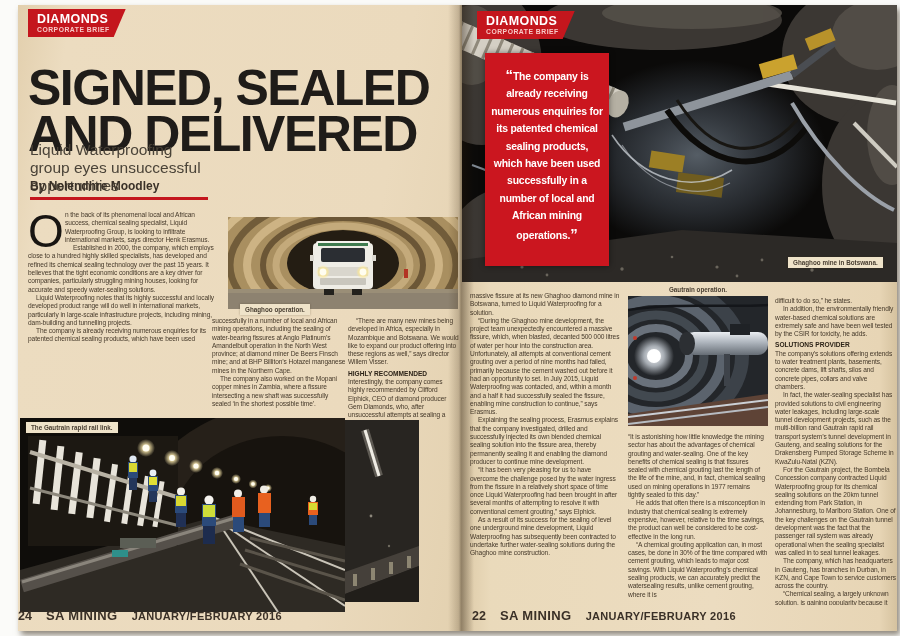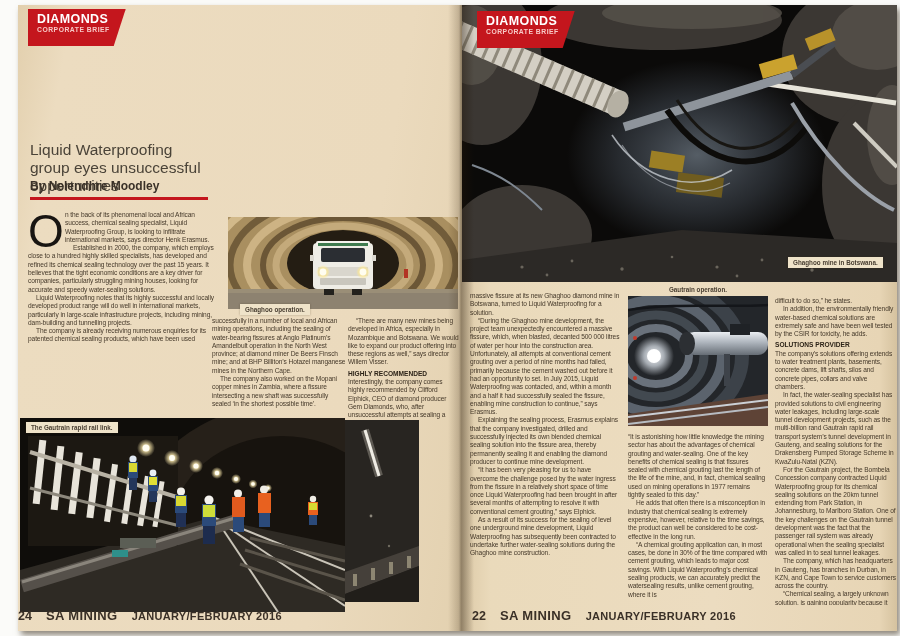--- a/index.html
+++ b/index.html
@@ -9,21 +9,21 @@
           box-shadow:3px 4px 6px rgba(70,58,40,.6);}
   .page{position:absolute;top:5px;height:626px;overflow:hidden;}
   .page-left{left:18px;width:442px;
      background:linear-gradient(100deg,#e2cfad 0%,#ecdcc0 10%,#ebdabd 72%,#e3d1b0 100%);}
   .page-right{left:460px;width:437px;
      background:linear-gradient(90deg,#dcc9a6 0%,#eadabb 7%,#ecdcc0 58%,#e7d5b5 96%,#d5c29f 100%);}
   .spine{position:absolute;left:448px;top:5px;width:26px;height:626px;pointer-events:none;
      background:linear-gradient(90deg,rgba(60,42,18,0) 0%,rgba(60,42,18,.22) 40%,rgba(35,22,8,.4) 52%,rgba(60,42,18,0) 100%);}
 
   
-  .badge{position:absolute;color:#fff;background:#c4161d;padding:4px 16px 12px 9px;
+  .badge{position:absolute;color:#fff;background:#c4161d;padding:4px 16px 3px 9px;
      clip-path:polygon(0 0,100% 0,calc(100% - 12px) 100%,0 100%);
      box-shadow:0 1px 0 rgba(100,0,0,.4);}
   .badge .l1{font-size:12.5px;font-weight:bold;letter-spacing:.4px;line-height:13px;}
   .badge .l2{font-size:6.8px;font-weight:bold;letter-spacing:.5px;color:rgba(255,225,222,.88);line-height:8px;}
 
   
   .headline{position:absolute;left:10px;top:60px;width:430px;color:#1f1c19;
      font-weight:bold;font-size:50px;line-height:46px;letter-spacing:-1.5px;}
   .standfirst{position:absolute;left:12px;top:136px;width:186px;color:#47403400;
      color:#4a4338;font-size:15.5px;line-height:18px;}
@@ -60,20 +60,24 @@
 <div class="canvas">
   <div class="spread-shadow"></div>
 
   <div class="page page-left">
 
     <div class="badge" style="left:10px;top:4px;">
       <div class="l1">DIAMONDS</div>
       <div class="l2">CORPORATE BRIEF</div>
     </div>
 
+    <div class="headline">
+      <div>SIGNED, SEALED</div>
+      <div>AND DELIVERED</div>
+    </div>
 
     <div class="standfirst">Liquid Waterproofing group eyes unsuccessful opportunities</div>
     <div class="byline">By Nelendhre Moodley</div>
     <div class="rule"></div>
 
     <div class="body" style="left:10px;top:206px;width:188px;height:206px;">
       <p><span class="dropcap">O</span><span>n the back of its phenomenal local and African success, chemical sealing specialist, Liquid Waterproofing Group, is looking to infiltrate international markets, says director Henk Erasmus.</span></p>
       <p class="ind">Established in 2000, the company, which employs close to a hundred highly skilled specialists, has developed and refined its chemical sealing technology over the past 15 years. It believes that the tight economic conditions are a key driver for companies, particularly struggling mining houses, looking for accurate and speedy water-sealing solutions.</p>
       <p class="ind">Liquid Waterproofing notes that its highly successful and locally developed product range will do well in international markets, particularly in large-scale infrastructure projects, including mining, dam-building and tunnelling projects.</p>
       <p class="ind">The company is already receiving numerous enquiries for its patented chemical sealing products, which have been used</p>
@@ -324,20 +328,23 @@
         </g>
       </svg>
       <div class="cap" style="left:326px;top:252px;">Ghaghoo mine in Botswana.</div>
     </div>
 
     <div class="badge" style="left:17px;top:6px;">
       <div class="l1">DIAMONDS</div>
       <div class="l2">CORPORATE BRIEF</div>
     </div>
 
+    <div class="quote-box">
+      <div class="quote-text"><span class="qmark">“</span><span>The company is already receiving numerous enquiries for its patented chemical sealing products, which have been used successfully in a number of local and African mining operations.</span><span class="qmark">”</span></div>
+    </div>
 
     <div class="body" style="left:10px;top:287px;width:150px;height:312px;">
       <p>massive fissure at its new Ghaghoo diamond mine in Botswana, turned to Liquid Waterproofing for a solution.</p>
       <p class="ind">“During the Ghaghoo mine development, the project team unexpectedly encountered a massive fissure, which, when blasted, decanted 500 000 litres of water per hour into the construction area. Unfortunately, all attempts at conventional cement grouting over a period of nine months had failed, primarily because the cement washed out before it had an opportunity to set. In July 2015, Liquid Waterproofing was contacted, and, within a month and a half it had successfully sealed the fissure, enabling mine construction to continue,” says Erasmus.</p>
       <p class="ind">Explaining the sealing process, Erasmus explains that the company investigated, drilled and successfully injected its own blended chemical sealing solution into the fissure area, thereby permanently sealing it and enabling the diamond producer to continue mine development.</p>
       <p class="ind">“It has been very pleasing for us to have overcome the challenge posed by the water ingress from the fissure in a relatively short space of time once Liquid Waterproofing had been brought in after several months of attempting to resolve it with conventional cement grouting,” says Elphick.</p>
       <p class="ind">As a result of its success for the sealing of level one underground mine development, Liquid Waterproofing has subsequently been contracted to undertake further water-sealing solutions during the Ghaghoo mine construction.</p>
     </div>
 
     <div class="cap-plain" style="left:168px;top:281px;width:140px;">Gautrain operation.</div>

